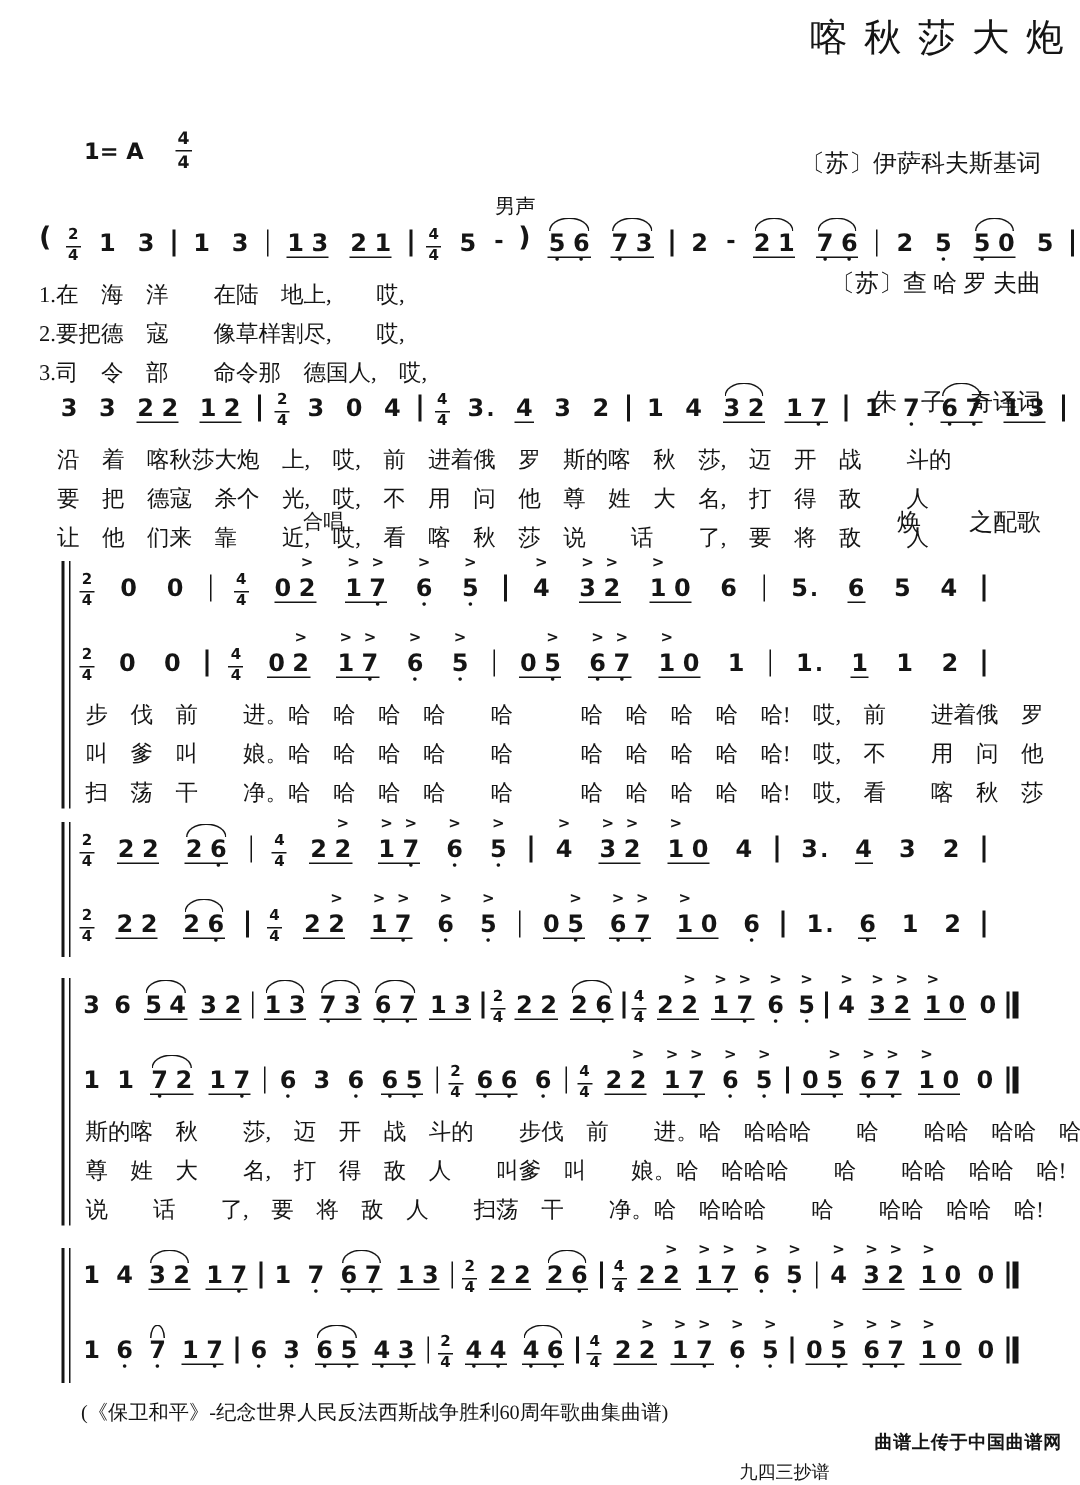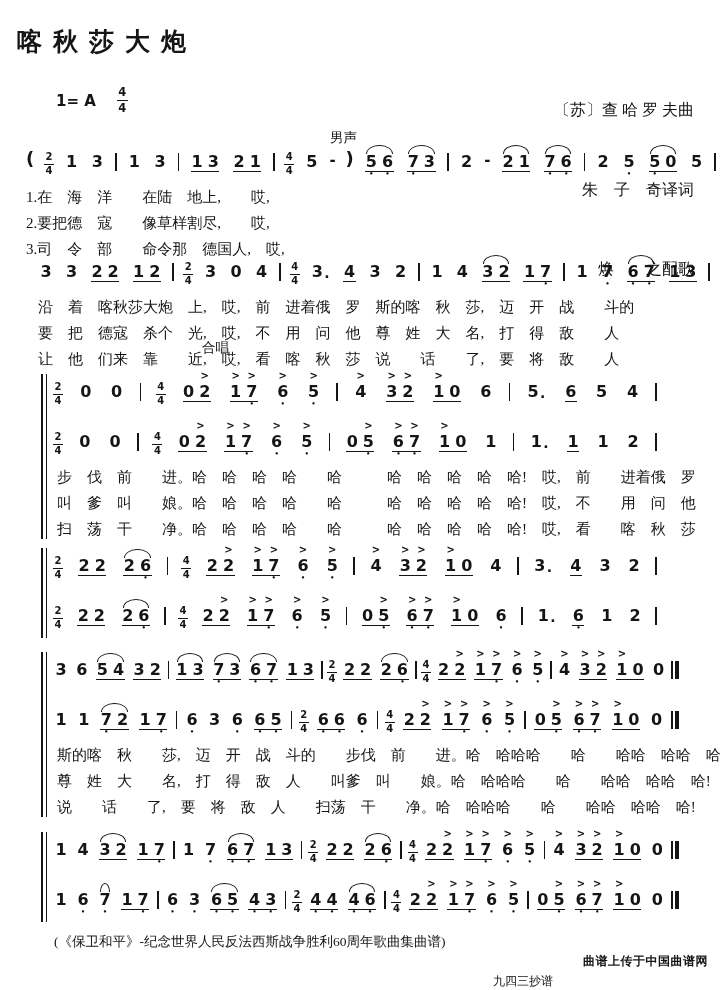--- a/index.html
+++ b/index.html
@@ -1,22 +1,22 @@
 <!DOCTYPE html>
 <html><head>
 <meta charset="utf-8">
 <style>
   html,body{margin:0;padding:0;}
   body{width:720px;height:990px;background:#ffffff;position:relative;
        font-family:"Liberation Serif",serif;color:#151515;overflow:hidden;}
   .sheet{position:absolute;inset:0;}
 
   
-  .title{position:absolute;top:8px;left:0;right:0;margin:17px;text-align:left;
-         font-size:25px;font-weight:bold;letter-spacing:11px;}
+  .title{position:absolute;top:8px;left:0;right:0;margin:0;text-align:right;
+         font-size:25px;font-weight:normal;letter-spacing:11px;}
   .credits{position:absolute;top:44px;right:26px;text-align:right;
            font-size:16px;line-height:26.5px;white-space:pre;}
   .keysig{position:absolute;top:87px;left:56px;display:flex;gap:21px;align-items:center;
           font-family:"DejaVu Sans",sans-serif;font-weight:bold;font-size:15px;}
 
   
   .ts{display:inline-flex;flex-direction:column;align-items:center;
       font-family:"DejaVu Sans",sans-serif;font-weight:bold;font-size:10px;line-height:1;}
   .ts .t{border-bottom:1.2px solid #151515;padding:0 1.5px 1.5px;margin-bottom:1.5px;}
   .keysig .ts{font-size:11.5px;}
@@ -82,20 +82,21 @@
   .watermark .w1{font-size:12px;letter-spacing:0.5px;}
 </style>
 </head>
 <body>
 
 <div class="sheet">
 
   <h1 class="title">喀秋莎大炮</h1>
 
   <div class="credits">
+    <div>〔苏〕伊萨科夫斯基词</div>
     <div>〔苏〕查 哈 罗 夫曲</div>
     <div>朱　子　奇译词</div>
     <div>焕　　之配歌</div>
   </div>
 
   <div class="keysig">
     <span>1= A</span>
     <span class="ts">
       <span class="t">4</span>
       <span>4</span>

